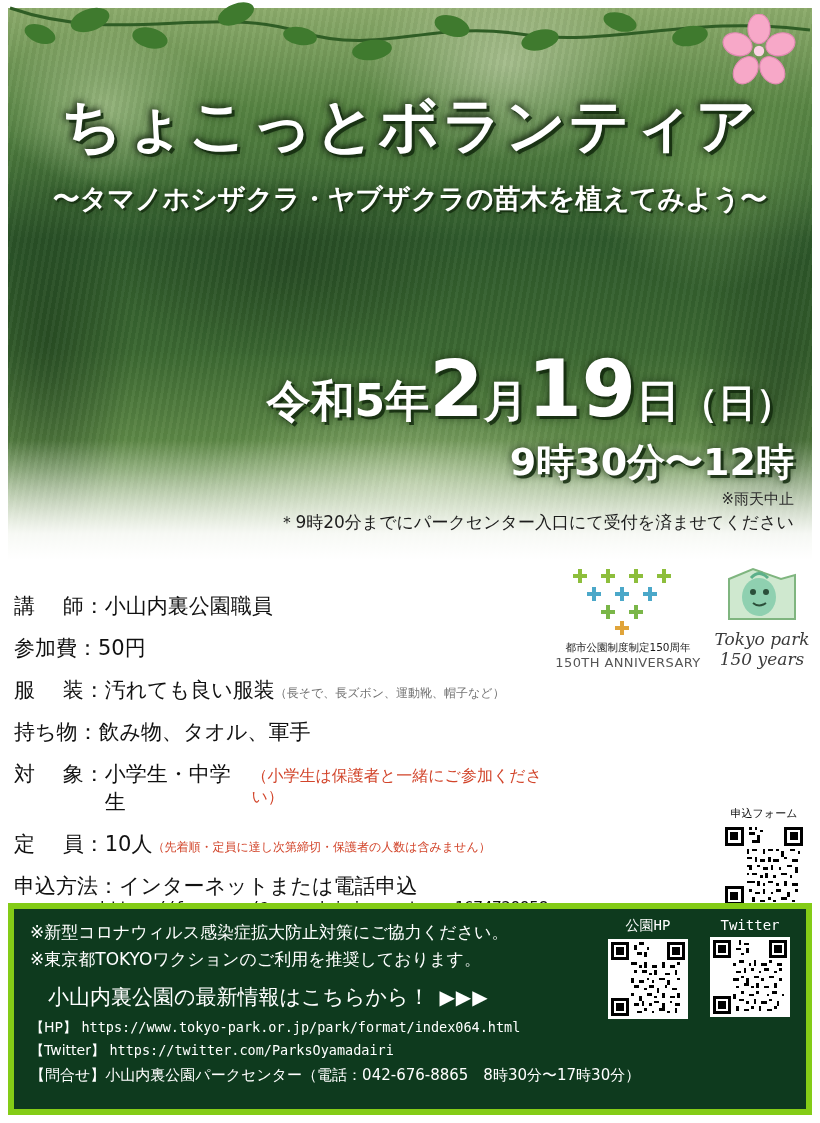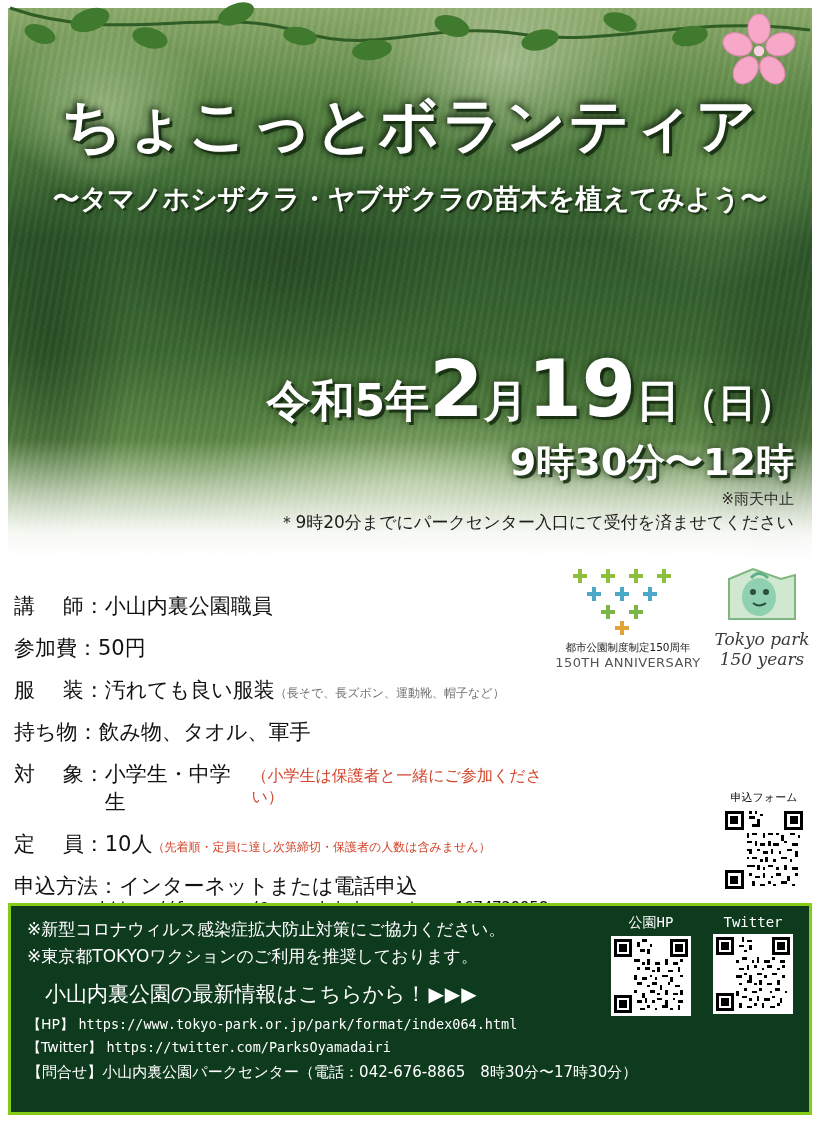--- a/index.html
+++ b/index.html
@@ -104,31 +104,31 @@
   
   .logo-150 { position:absolute; left:553px; top:565px; width:150px; text-align:center; z-index:8; }
   .logo-150 .cap1 { font-size:10.5px; color:#1a1a1a; font-family:"DejaVu Sans",sans-serif; }
   .logo-150 .cap2 { font-size:13px; color:#555; font-family:"DejaVu Sans",sans-serif; letter-spacing:.4px;}
   .logo-park { position:absolute; left:712px; top:565px; width:100px; text-align:center; z-index:8; }
   .logo-park .tp { font-family:"DejaVu Serif", serif; font-style:italic; font-size:17px; color:#3b3b3b; }
   .logo-park .ty { font-family:"DejaVu Serif", serif; font-style:italic; font-size:17px; color:#3b3b3b; }
 
   
   .apply-qr { position:absolute; left:718px; top:790px; width:92px; text-align:center; z-index:8; }
-  .apply-qr .cap { font-size:11px; color:#111; font-family:"DejaVu Sans",sans-serif; margin-bottom:3px; }
+  .apply-qr .cap { font-size:11px; color:#111; font-family:"DejaVu Sans",sans-serif; margin-bottom:3px;margin-top:16px; }
 
   
   .footer {
     position:absolute; left:8px; right:8px; bottom:8px; height:212px;
     background:#0e3a1e; color:#ffffff; z-index:9;
-    border:3px solid #84cc16;
+    border:6px solid #84cc16;
   }
   .footer-inner { position:absolute; inset:0; padding:12px 16px; }
   .f-line { font-family:"DejaVu Sans",sans-serif; font-size:17px; margin-bottom:4px; }
-  .f-latest { font-family:"DejaVu Sans",sans-serif; font-size:21px; margin:12px 0 8px 18px; display:flex; align-items:center; gap:2px;}
+  .f-latest { font-family:"DejaVu Sans",sans-serif; font-size:21px; margin:12px 0 8px 18px; display:flex; align-items:center; gap:10px;}
   .arrows { letter-spacing:1px; font-size:20px; }
   .f-sm { font-family:"DejaVu Sans",sans-serif; font-size:14px; margin-bottom:5px; }
   .f-sm .mono { font-family:"DejaVu Sans Mono", monospace; font-size:13.5px; }
   .f-contact { font-family:"DejaVu Sans",sans-serif; font-size:15px; margin-top:6px; }
   .footer-qrs { position:absolute; right:16px; top:8px; display:flex; gap:22px; }
   .qr-col { text-align:center; }
   .qr-col .cap { font-family:"DejaVu Sans Mono", monospace; font-size:14px; margin-bottom:4px; color:#fff;}
 
   
   .qr { background:#fff; padding:3px; display:inline-block; }

